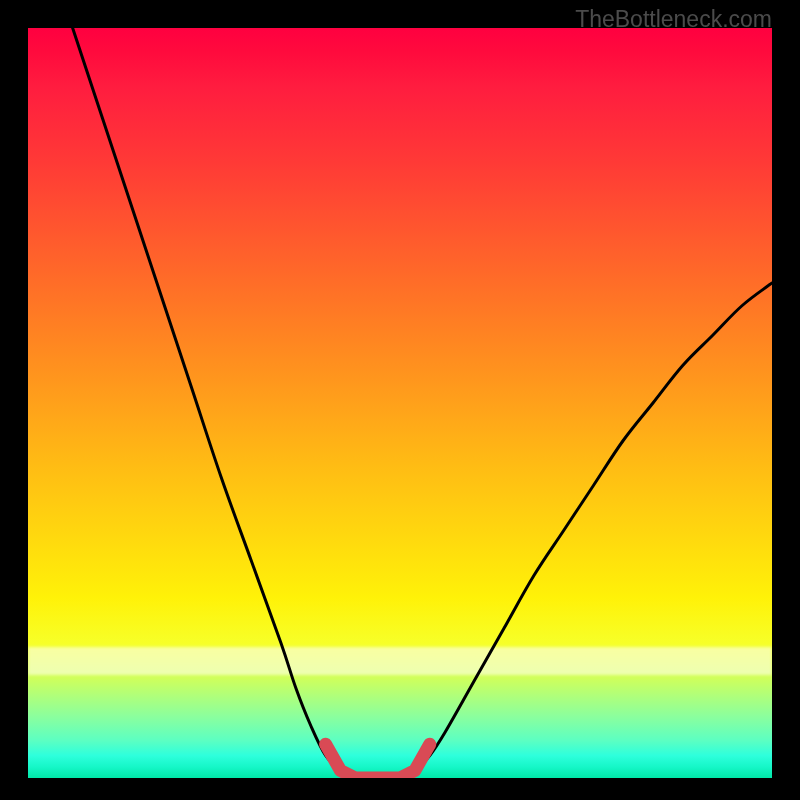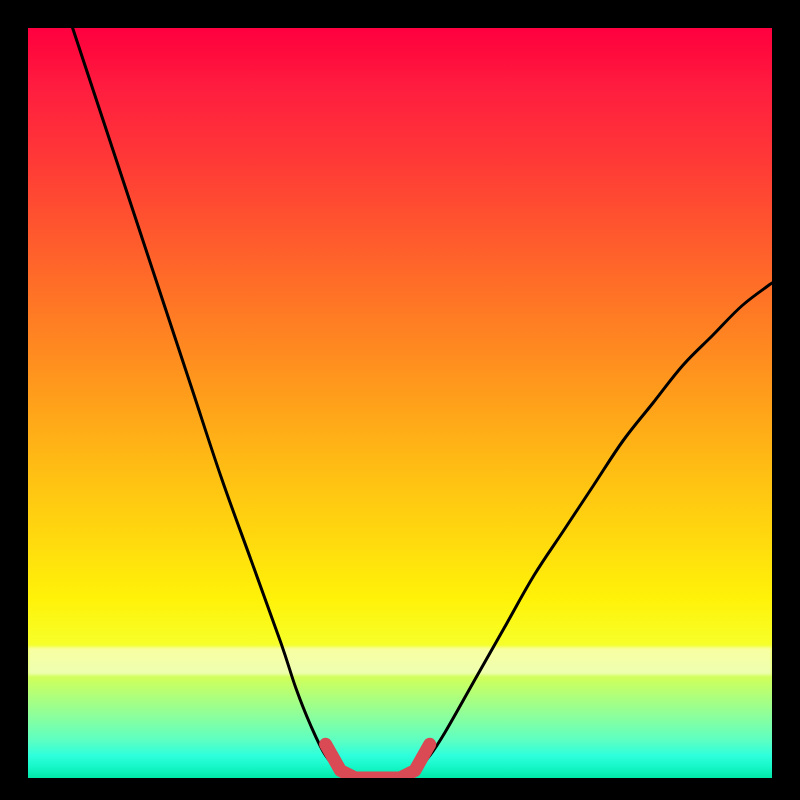--- a/index.html
+++ b/index.html
@@ -71,20 +71,21 @@
   }
   svg.curves {
     position: absolute;
     inset: 0;
   }
 </style>
 </head>
 <body>
 
 <div class="frame">
+  <div class="brand">TheBottleneck.com</div>
 
   <div class="plot">
     <div class="gradient"></div>
     <div class="whiteband"></div>
 
     <svg class="curves" viewBox="0 0 744 750" preserveAspectRatio="none">
       <path fill="none" stroke="#000000" stroke-width="3" stroke-linecap="round" d="M 44.64 0 C 49.9968 16.2, 63.686400000000006 57.6, 74.4 90 C 85.1136 122.4, 93.44640000000001 147.6, 104.16000000000001 180 C 114.87360000000001 212.4, 123.20639999999999 237.6, 133.92 270 C 144.6336 302.4, 152.9664 327.6, 163.68 360 C 174.39360000000002 392.4, 182.7264 418.95, 193.44 450 C 204.15359999999998 481.05, 212.48639999999997 502.8, 223.2 532.5 C 233.9136 562.2, 244.9248 592.05, 252.96 615 C 260.9952 637.95, 262.48319999999995 645.15, 267.84 660 C 273.1968 674.85, 277.3632 685.35, 282.72 697.5 C 288.07680000000005 709.65, 292.24320000000006 719.4, 297.6 727.5 C 302.9568 735.6, 309.80159999999995 739.8, 312.47999999999996 742.5"></path>
       <path fill="none" stroke="#000000" stroke-width="3" stroke-linecap="round" d="M 386.88 742.5 C 389.5584 739.8, 396.4032 734.25, 401.76000000000005 727.5 C 407.11680000000007 720.75, 408.60480000000007 718.5, 416.64000000000004 705 C 424.6752 691.5, 435.6864 671.4, 446.4 652.5 C 457.11359999999996 633.6, 465.44640000000004 618.9, 476.16 600 C 486.8736 581.1, 495.20640000000003 565.05, 505.92 547.5 C 516.6336 529.95, 524.9663999999999 518.7, 535.68 502.5 C 546.3936 486.3, 554.7264 473.7, 565.44 457.5 C 576.1536000000001 441.3, 584.4864000000001 427.35, 595.2 412.5 C 605.9136 397.65, 614.2463999999999 388.5, 624.9599999999999 375 C 635.6736 361.5, 644.0064 349.6499999999999, 654.72 337.49999999999994 C 665.4336000000001 325.34999999999997, 673.7664 318.3, 684.48 307.5 C 695.1936000000001 296.7, 703.5264 286.95, 714.24 277.5 C 724.9536 268.05, 738.6432 259.05, 744 255"></path>
       <path fill="none" stroke="#d94a55" stroke-width="13" stroke-linecap="round" stroke-linejoin="round" d="M 297.6 716.25 L 312.47999999999996 742.5 L 327.36 750 L 372 750 L 386.88 742.5 L 401.76000000000005 716.25"></path>
     </svg>

